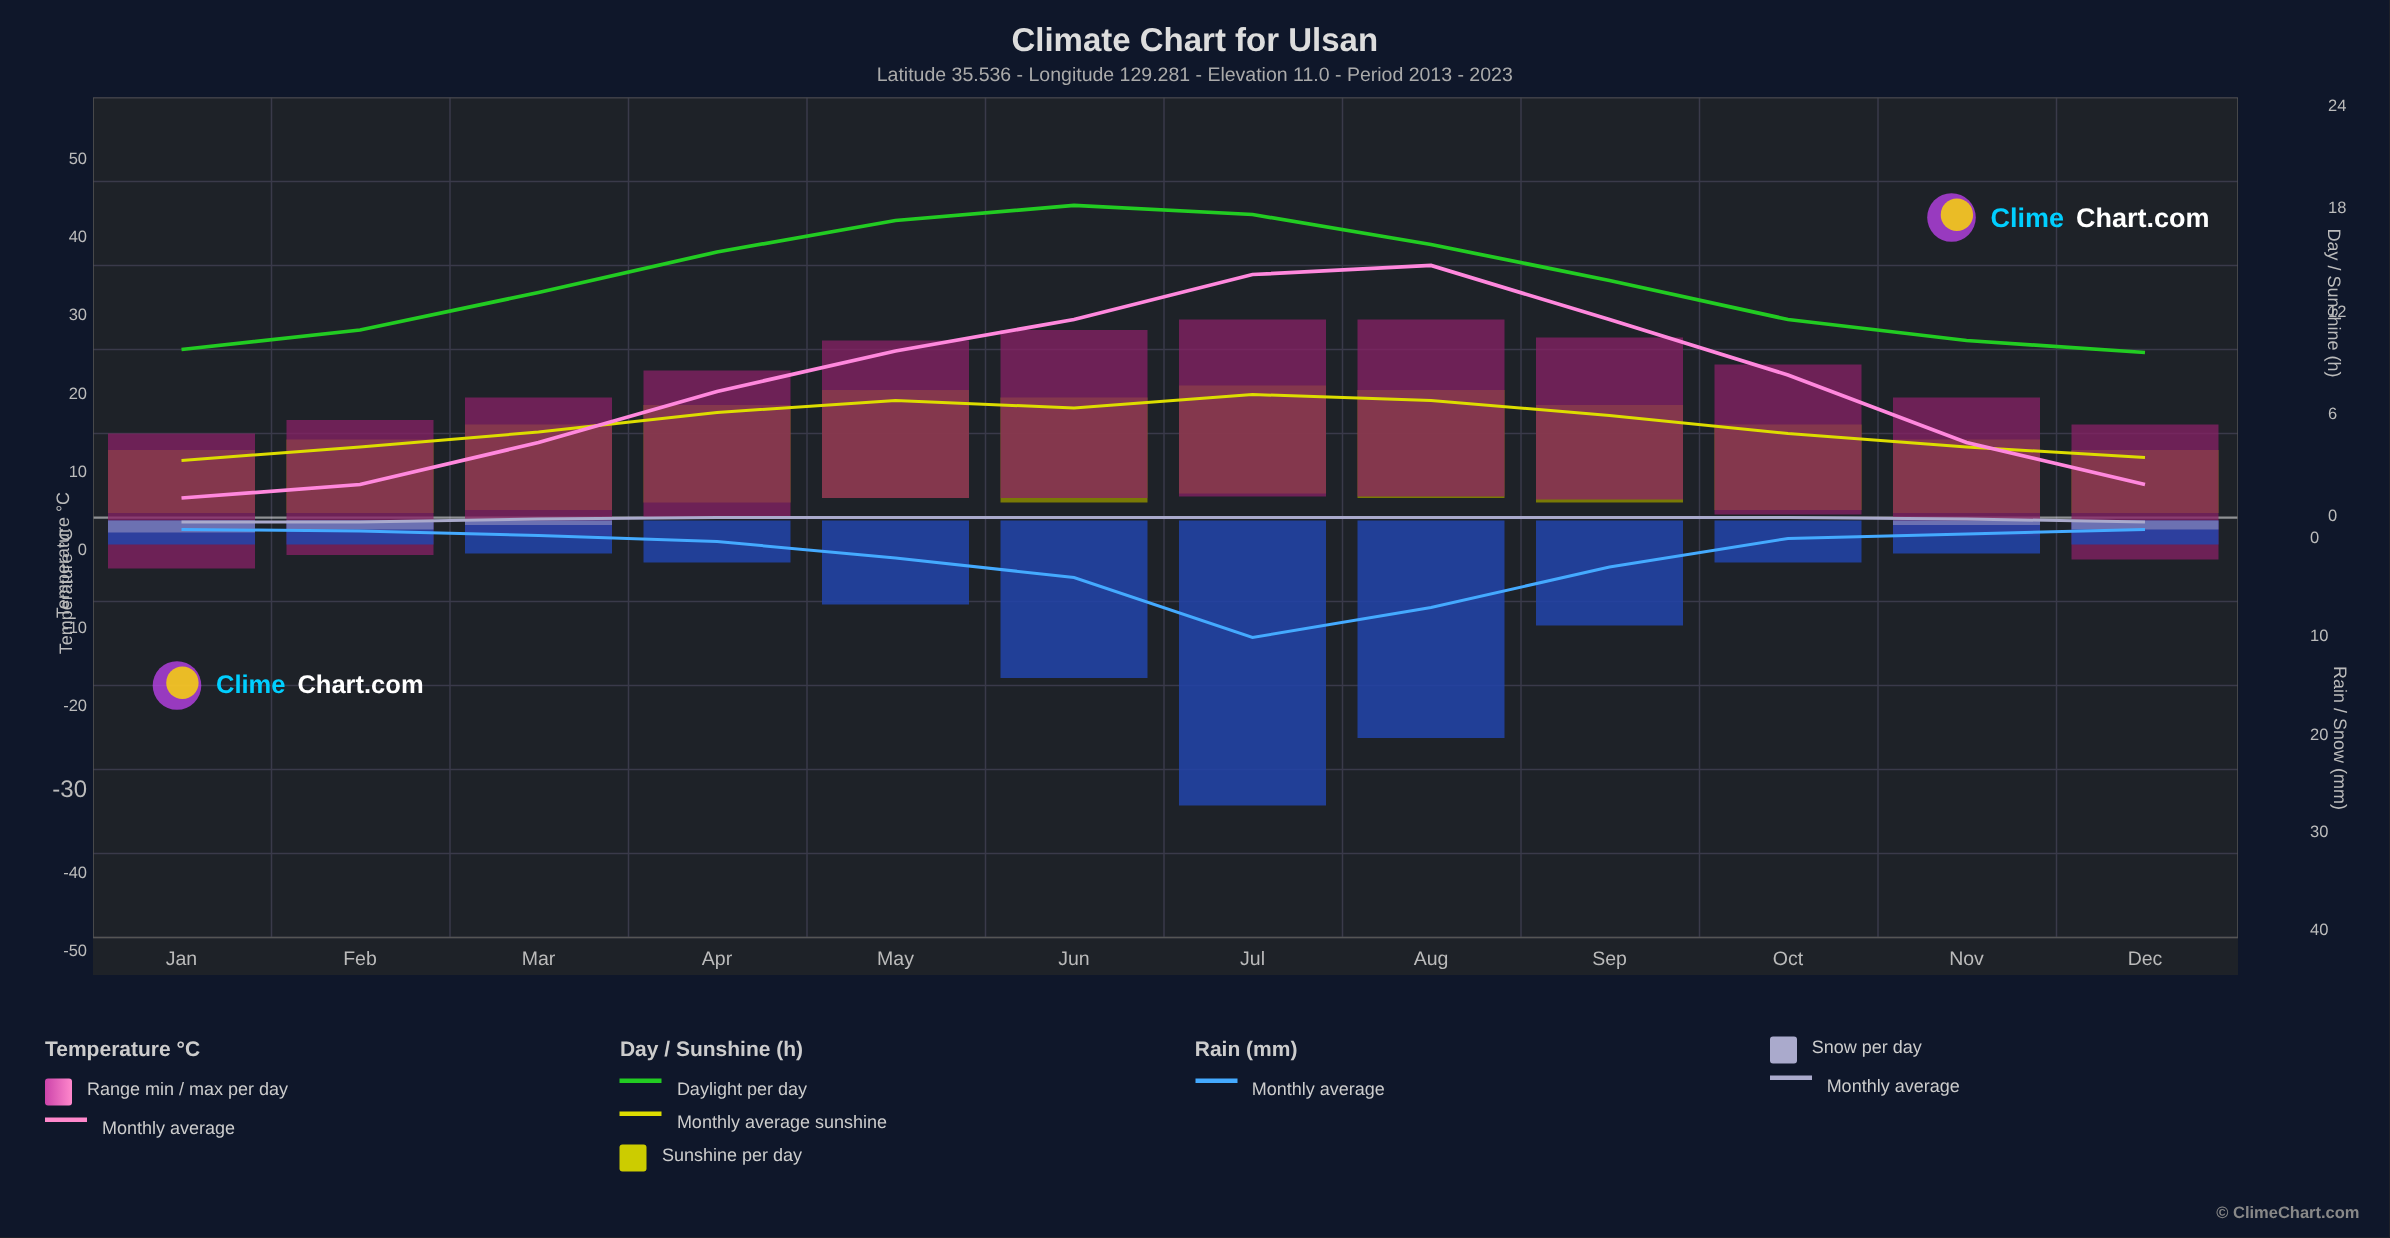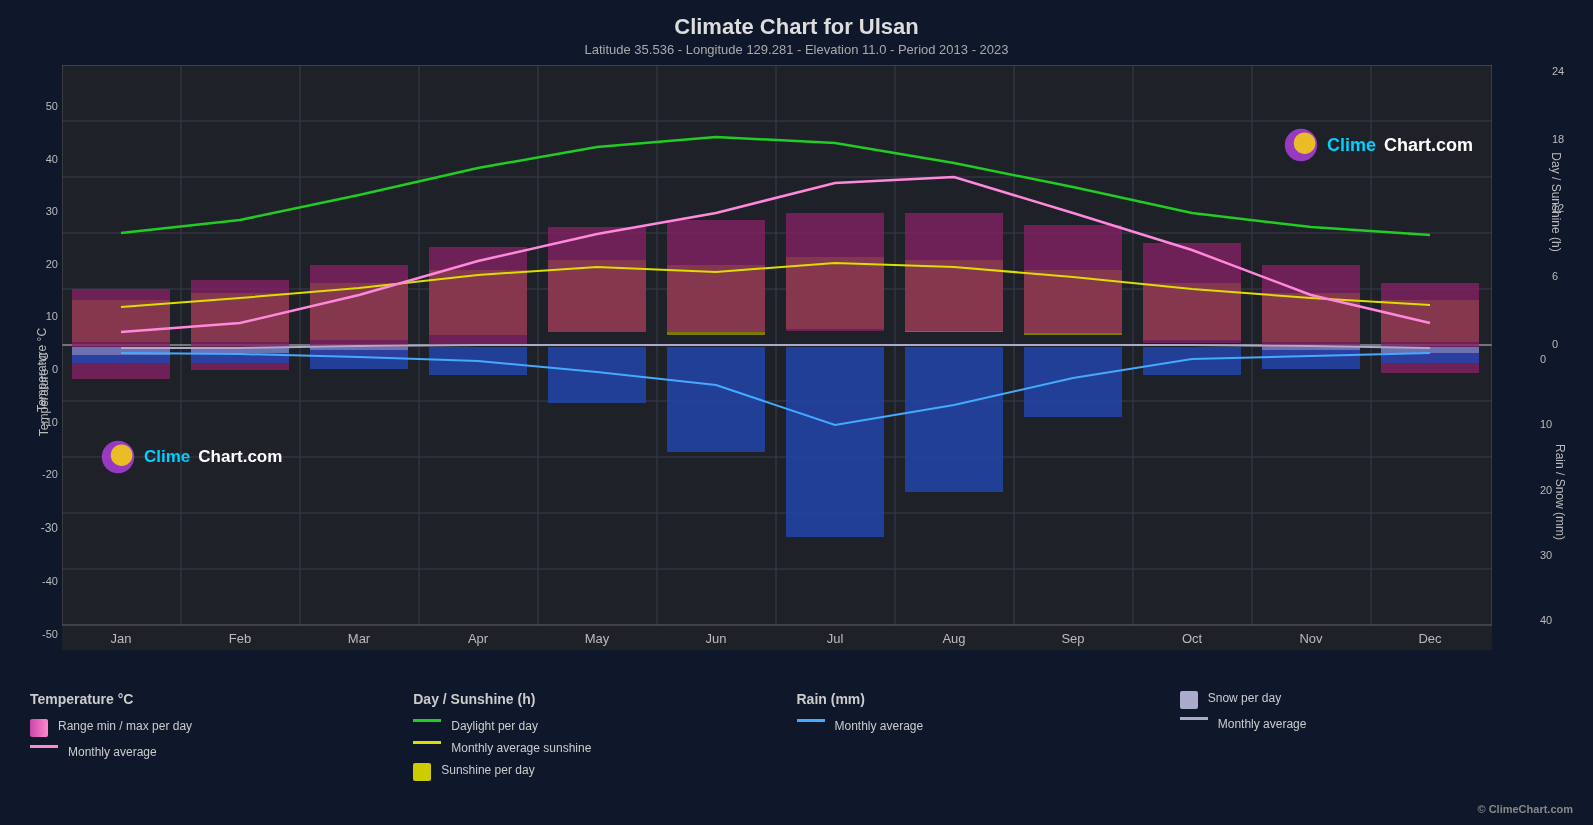--- a/index.html
+++ b/index.html
@@ -110,21 +110,21 @@
 
     <div style="position:absolute; left:18px; top:15px; bottom:35px; width:40px; display:flex; flex-direction:column; justify-content:space-between; align-items:flex-end;margin-top:20px;">
       <span style="font-size:11px;color:#bbb">50</span>
       <span style="font-size:11px;color:#bbb">40</span>
       <span style="font-size:11px;color:#bbb">30</span>
       <span style="font-size:11px;color:#bbb">20</span>
       <span style="font-size:11px;color:#bbb">10</span>
       <span style="font-size:11px;color:#bbb">0</span>
       <span style="font-size:11px;color:#bbb">-10</span>
       <span style="font-size:11px;color:#bbb">-20</span>
-      <span style="font-size:12px;color:#bbb">-30</span>
+      <span style="font-size:16px;color:#bbb">-30</span>
       <span style="font-size:11px;color:#bbb">-40</span>
       <span style="font-size:11px;color:#bbb">-50</span>
     </div>
 
     <div style="position:absolute; left:0px; top:50%; transform:translateY(-50%) rotate(-90deg); white-space:nowrap; font-size:12px; color:#bbb; transform-origin:center;">
       <span>Temperature °C</span>
     </div>
 
     <svg style="position:absolute; left:62px; top:0; width:1430px; height:585px;" viewBox="0 0 1430 585" preserveAspectRatio="none">
 

